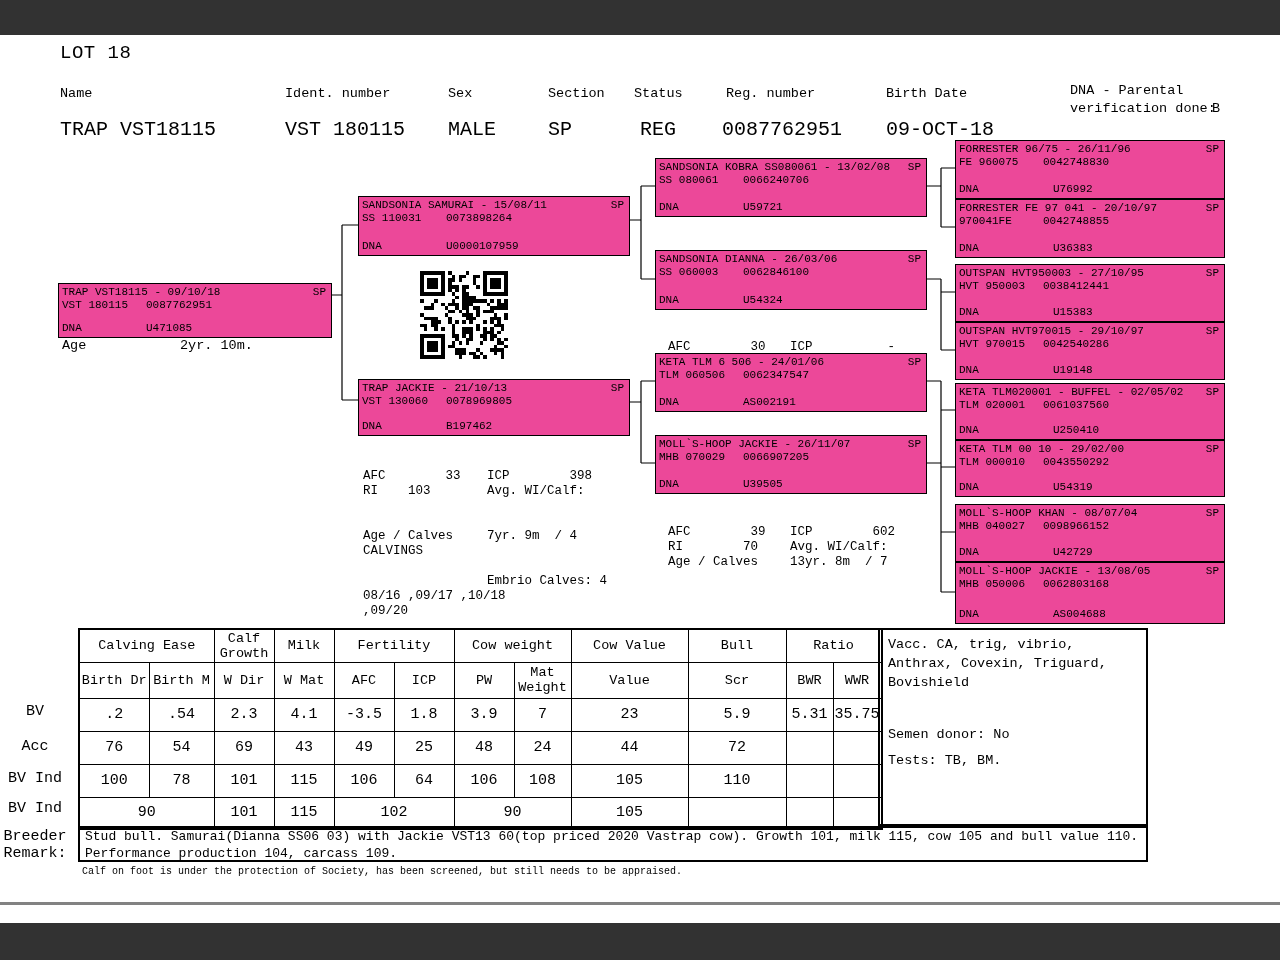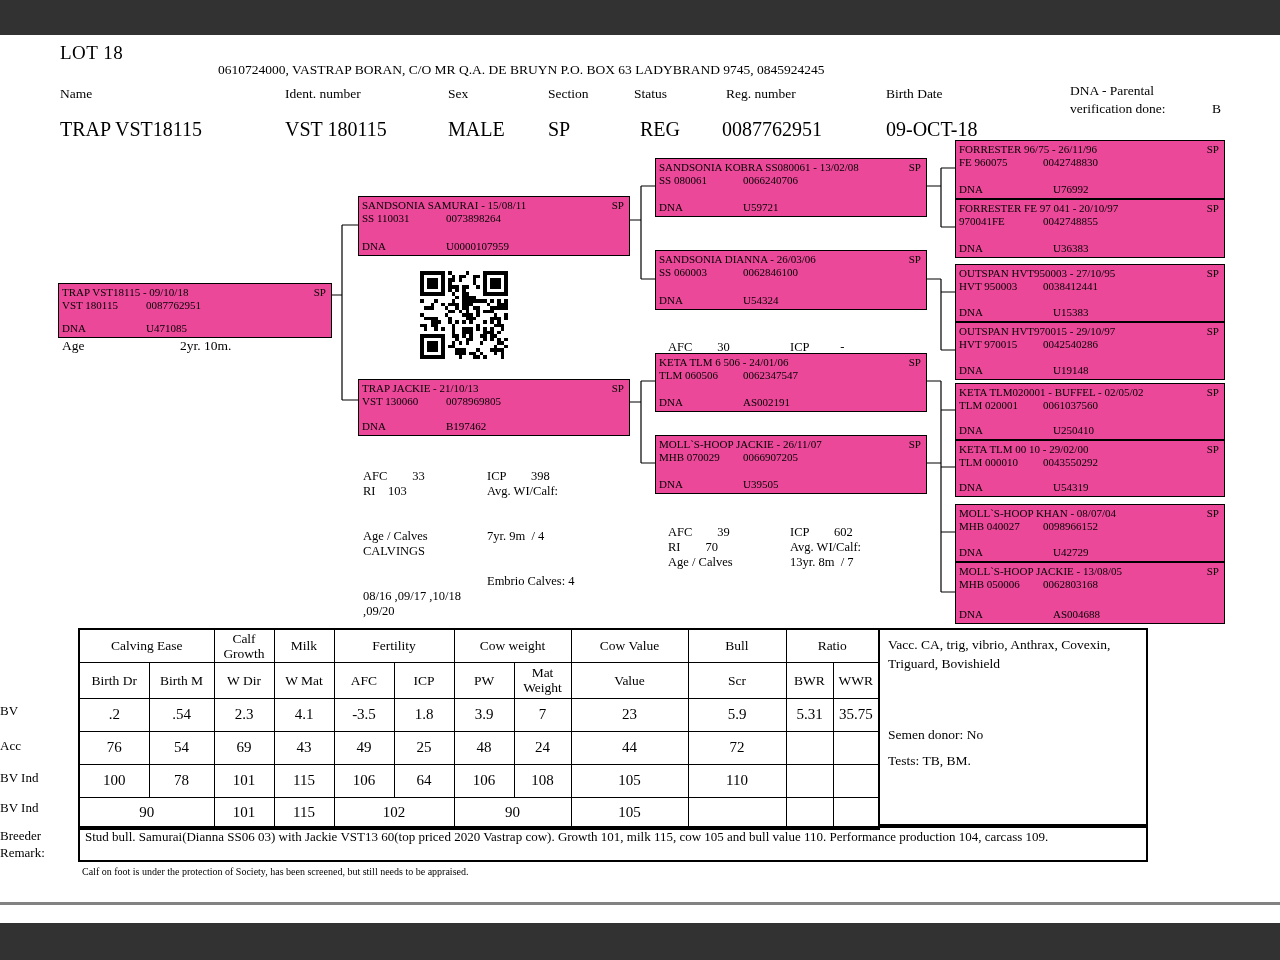--- a/index.html
+++ b/index.html
@@ -1,17 +1,17 @@
 <!DOCTYPE html>
 <html><head>
 <meta charset="utf-8">
 <style>
   html,body{margin:0;padding:0;background:#fff}
   #page{position:relative;width:1280px;height:960px;background:#fff;overflow:hidden;
-        font-family:Liberation Serif, serif;color:#000}
+        font-family:Liberation Mono, monospace;color:#000}
   .bar{position:absolute;left:0;width:1280px;background:#323232}
   #topbar{top:0;height:35px}
   #grayline{position:absolute;left:0;top:902px;width:1280px;height:3px;background:#828282}
   #bottombar{top:923px;height:37px}
 
   .abs{position:absolute;white-space:nowrap}
   #lot-title{left:60px;top:42px;font-size:19px;letter-spacing:.5px}
   #breeder-line{left:218px;top:62px;font-size:13.5px}
   .hl{font-size:13.5px}
   .hv{font-size:20px}
@@ -29,39 +29,38 @@
 
   #connectors{position:absolute;left:0;top:0;pointer-events:none}
   #qr{position:absolute;left:420px;top:270px;width:88px;height:90px}
 
   
   table.perf{position:absolute;left:78px;top:628px;border-collapse:collapse;border:2px solid #000;table-layout:fixed}
   .perf td{border:1px solid #000;text-align:center;padding:0 1px;overflow:hidden}
   .perf tr.gh td{font-size:13.5px;line-height:15px}
   .perf tr.sh td{font-size:13.5px;line-height:15px}
   .perf tr.dr td{font-size:15px}
-  .rowlab{position:absolute;left:0;width:70px;text-align:left;font-size:13px}
+  .rowlab{position:absolute;left:0;width:70px;text-align:center;font-size:15px}
   #vaccbox{position:absolute;left:878px;top:628px;width:270px;height:198px;border:2px solid #000;box-sizing:border-box}
   #vacc-text{position:absolute;left:8px;top:5px;width:252px;font-size:13.5px;line-height:19px;white-space:normal}
   #semen-donor{position:absolute;left:8px;top:97px;font-size:13.5px}
   #tests{position:absolute;left:8px;top:123px;font-size:13.5px}
   #remarkbox{position:absolute;left:78px;top:826px;width:1070px;height:36px;border:2px solid #000;box-sizing:border-box}
   #remark-text{position:absolute;left:5px;top:1px;width:1058px;font-size:13px;line-height:16.5px;white-space:normal}
   #footer-note{left:82px;top:866px;font-size:10px}
 </style>
 </head>
 <body>
 
 <div id="page">
   <div id="topbar" class="bar"></div>
   <div id="grayline"></div>
   <div id="bottombar" class="bar"></div>
 
   <div id="lot-title" class="abs">LOT 18</div>
-  <div id="breeder-line" class="abs">0610724000, VASTRAP BORAN, C/O MR Q.A. DE BRUYN P.O. BOX 63 LADYBRAND 9745, 0845924245</div>
 
   <div class="abs hl" style="left:60px;top:86px">Name</div>
   <div class="abs hl" style="left:285px;top:86px">Ident. number</div>
   <div class="abs hl" style="left:448px;top:86px">Sex</div>
   <div class="abs hl" style="left:548px;top:86px">Section</div>
   <div class="abs hl" style="left:634px;top:86px">Status</div>
   <div class="abs hl" style="left:726px;top:86px">Reg. number</div>
   <div class="abs hl" style="left:886px;top:86px">Birth Date</div>
   <div class="abs hl" style="left:1070px;top:83px">DNA - Parental</div>
   <div class="abs hl" style="left:1070px;top:101px">verification done:</div>

